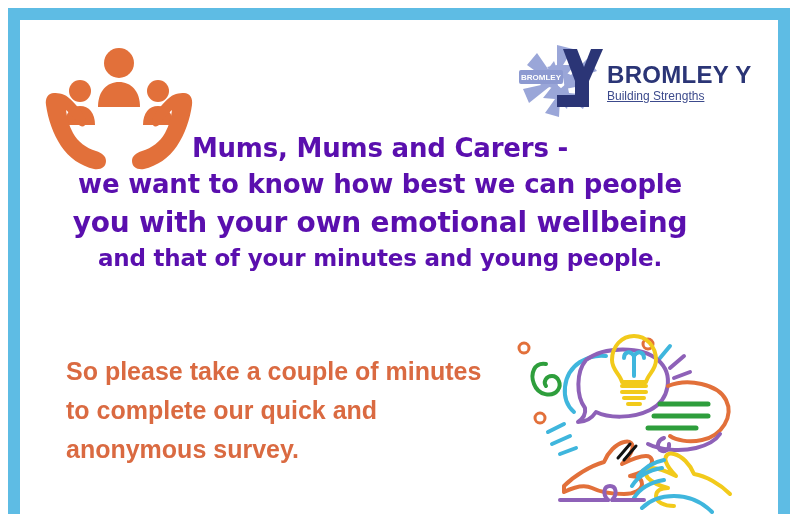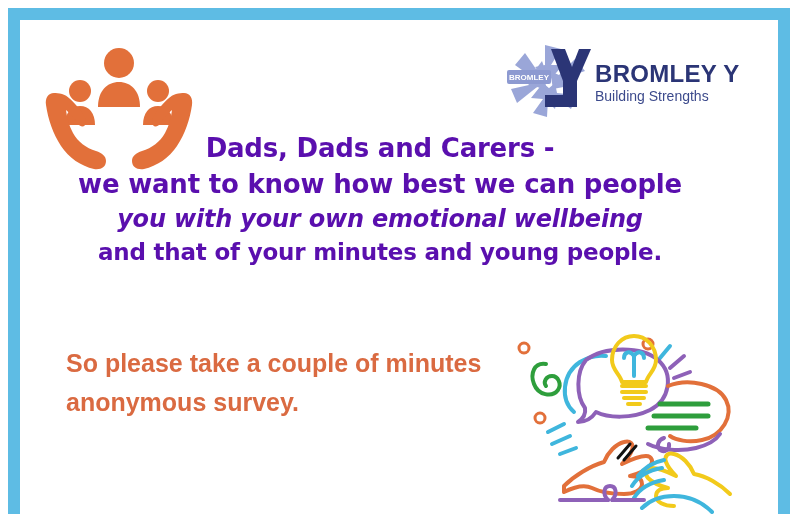--- a/index.html
+++ b/index.html
@@ -62,21 +62,21 @@
     position: absolute;
     left: 44px;
     top: 35px;
     width: 150px;
     height: 145px;
   }
 
   
   .logo {
     position: absolute;
-    left: 505px;
+    left: 517px;
     top: 42px;
     width: 220px;
     height: 80px;
     display: flex;
     align-items: center;
   }
   .logo-mark {
     width: 86px;
     height: 78px;
     flex: none;
@@ -88,51 +88,52 @@
   .logo-title {
     font-family: "Liberation Sans", sans-serif;
     font-weight: bold;
     font-size: 24px;
     letter-spacing: 0.3px;
     color: #2b3576;
     white-space: nowrap;
   }
   .logo-tagline {
     font-family: "Liberation Sans", sans-serif;
-    font-size: 14px;
+    font-size: 12px;
     color: #3c4a8c;
     margin-top: 3px;
     white-space: nowrap;
+    text-decoration: underline;
   }
 
   
   .headline {
     position: absolute;
     left: 60px;
     top: 130px;
     width: 640px;
     text-align: center;
     color: #5a0fae;
     font-family: "DejaVu Sans", sans-serif;
     font-weight: bold;
     font-size: 27px;
     line-height: 1.40;
     letter-spacing: -0.2px;
   }
   .headline .l1 { font-size: 26px; }
   .headline .l2 { font-size: 26px; }
-  .headline .l3 { font-size: 24px; font-style: italic; }
+  .headline .l3 { font-size: 28px; }
   .headline .l4 { font-size: 23px; }
   .headline div { white-space: nowrap; }
 
   
   .cta {
     position: absolute;
     left: 66px;
-    top: 344px;
+    top: 352px;
     width: 470px;
     color: #da6a41;
     font-family: "Liberation Sans", sans-serif;
     font-weight: bold;
     font-size: 25px;
     line-height: 1.55;
     text-align: left;
   }
   .cta div { white-space: nowrap; }
 
@@ -224,28 +225,29 @@
         </g>
       </svg>
     </div>
     <div class="logo-words">
       <div class="logo-title">BROMLEY Y</div>
       <div class="logo-tagline">Building Strengths</div>
     </div>
   </div>
 
   <div class="headline">
-    <div class="l1">Dads, Dads and Carers -</div>
+    <div class="l1">Mums, Mums and Carers -</div>
     <div class="l2">we want to know how best we can people</div>
     <div class="l3">you with your own emotional wellbeing</div>
     <div class="l4">and that of your minutes and young people.</div>
   </div>
 
   <div class="cta">
     <div>So please take a couple of minutes</div>
+    <div>to complete our quick and</div>
     <div>anonymous survey.</div>
   </div>
 
   <div class="illustration">
     <svg viewBox="0 0 240 188" width="240" height="188" aria-hidden="true">
       <g fill="none" stroke-linecap="round" stroke-linejoin="round">
 
         <circle cx="12" cy="22" r="5" stroke="#e2703a" stroke-width="3"></circle>
         <circle cx="136" cy="18" r="5" stroke="#e2703a" stroke-width="3"></circle>
         <circle cx="28" cy="92" r="5" stroke="#e2703a" stroke-width="3"></circle>

